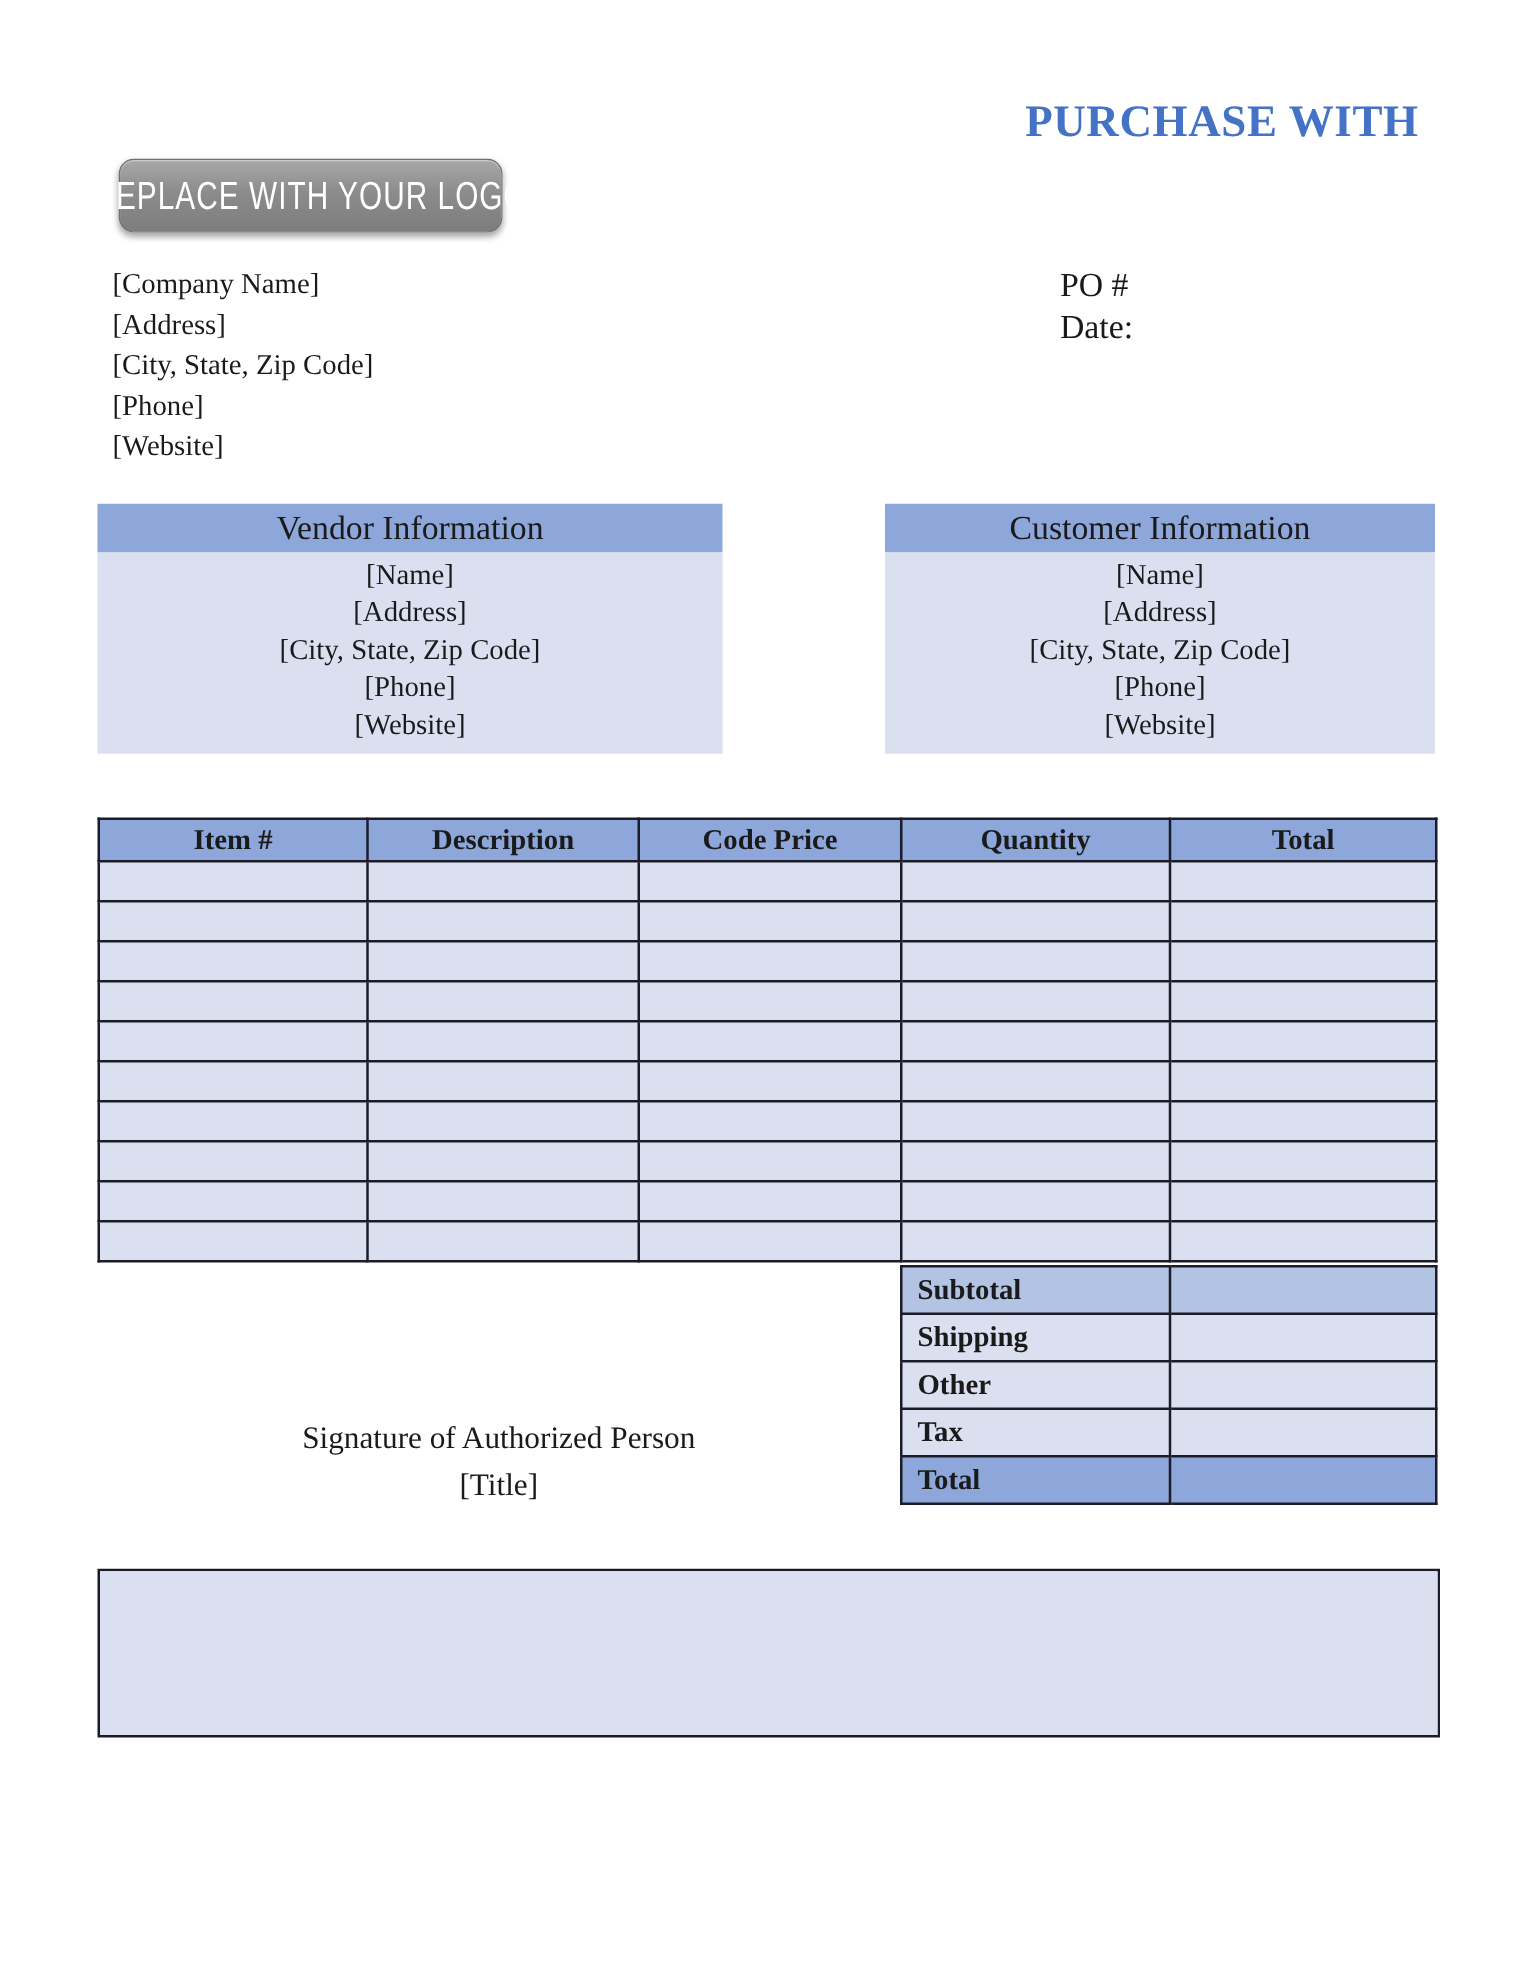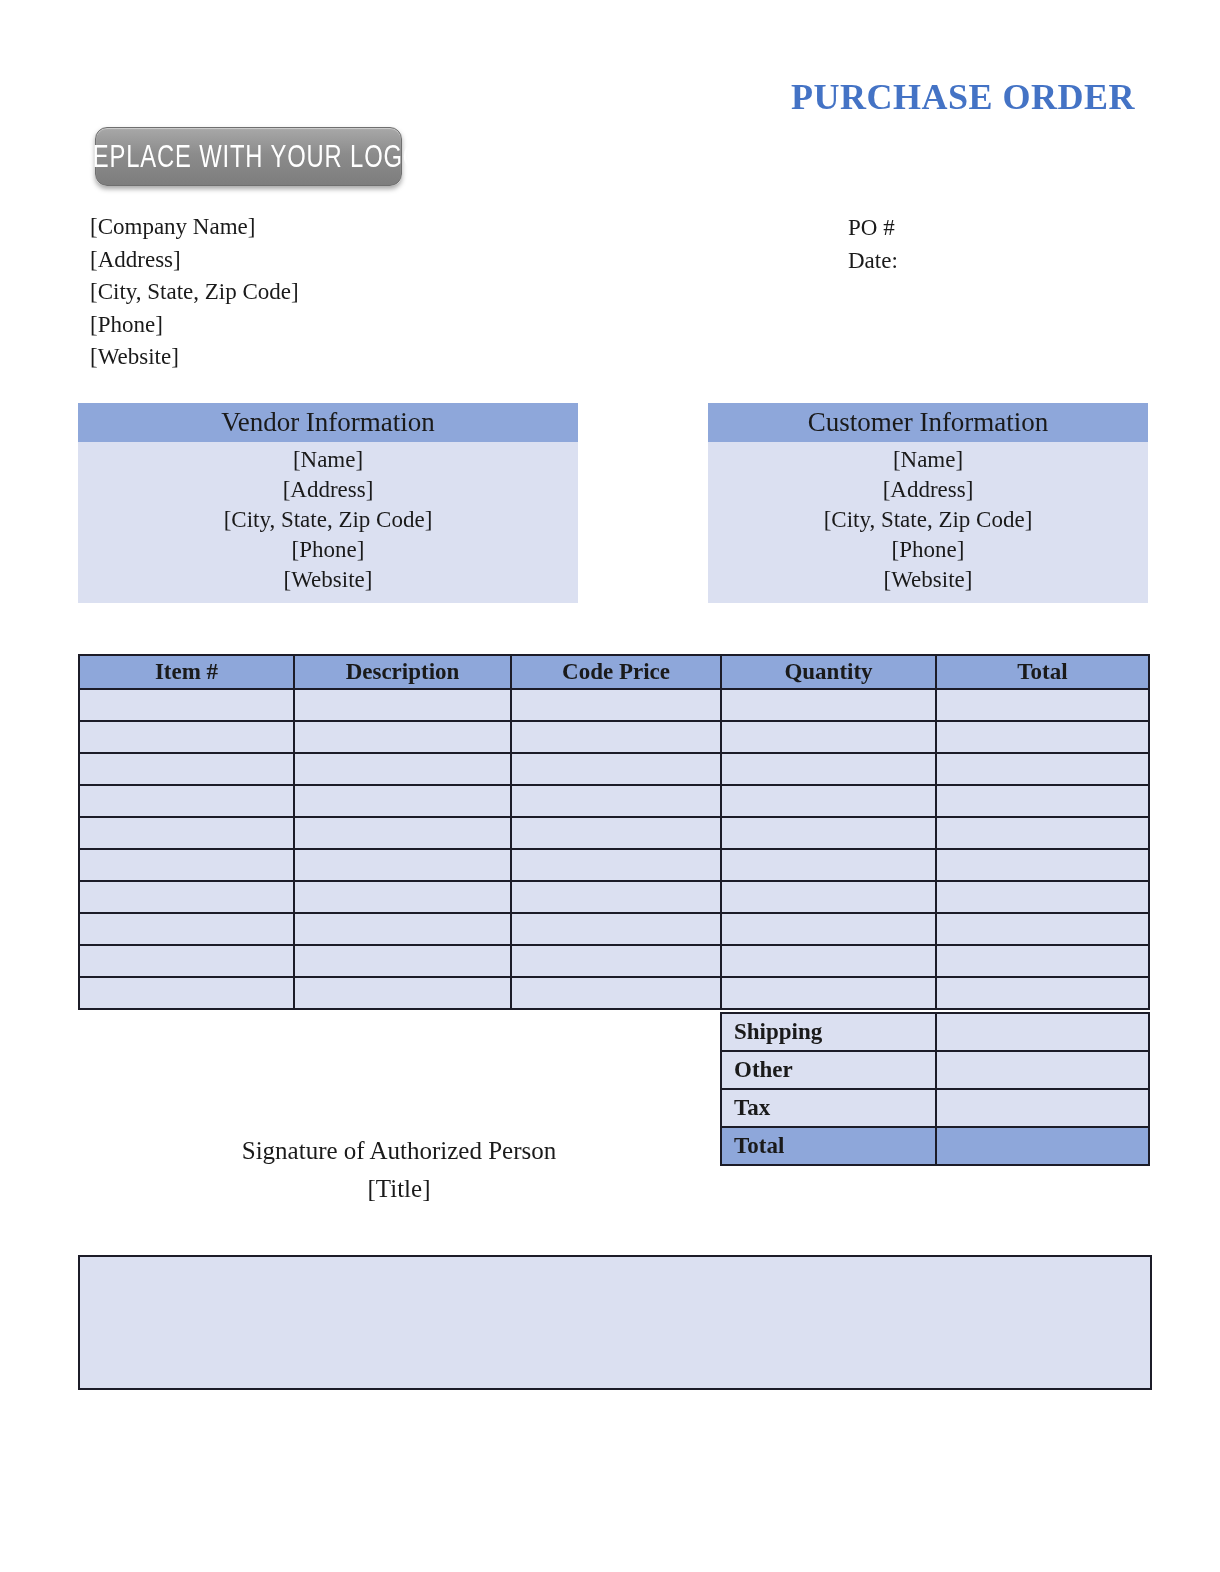--- a/index.html
+++ b/index.html
@@ -29,21 +29,21 @@
     box-shadow:0 3px 5px rgba(0,0,0,.35), inset 0 1px 1px rgba(255,255,255,.45);
     display:flex;align-items:center;justify-content:center;
   }
   .logo-text{
     font-family:"Liberation Sans","DejaVu Sans",sans-serif;
     font-size:28px;color:#ffffff;letter-spacing:1px;white-space:nowrap;
     transform:scale(.85,1.12);transform-origin:center;
   }
 
   .company-block{position:absolute;left:90px;top:211px;font-size:23px;line-height:32.5px;}
-  .meta-block{position:absolute;left:848px;top:212px;font-size:23px;line-height:32.5px;}
+  .meta-block{position:absolute;left:848px;top:212px;font-size:27px;line-height:32.5px;}
 
   .info-box{position:absolute;top:403px;}
   .vendor-box{left:78px;width:500px;}
   .customer-box{left:708px;width:440px;border-radius:27px;}
   .info-box-header{
     height:39px;line-height:39px;background:var(--band-blue);
     text-align:center;font-size:27px;font-weight:normal;
   }
   .info-box-body{
     background:var(--panel-blue);text-align:center;
@@ -81,21 +81,21 @@
     border-bottom:2px solid var(--border-dark);
     text-align:center;font-size:24px;
   }
   .notes-body{height:131px;background:var(--panel-blue);}
 </style>
 </head>
 <body>
 
 <div class="page">
 
-  <h1 class="doc-title">PURCHASE ORDER</h1>
+  <h1 class="doc-title">PURCHASE WITH</h1>
 
   <div class="logo-badge">
     <span class="logo-text">REPLACE WITH YOUR LOGO</span>
   </div>
 
   <div class="company-block" id="companyLines">
       <div>[Company Name]</div>
       <div>[Address]</div>
       <div>[City, State, Zip Code]</div>
       <div>[Phone]</div>
@@ -219,20 +219,24 @@
         </tr>
       </tbody>
   </table>
 
   <table class="summary-table">
     <colgroup>
         <col style="width:215px">
         <col style="width:213px">
       </colgroup>
     <tbody id="summaryBody">
+        <tr class="row-accent">
+          <td class="summary-label">Subtotal</td>
+          <td class="summary-value"></td>
+        </tr>
         <tr>
           <td class="summary-label">Shipping</td>
           <td class="summary-value"></td>
         </tr>
         <tr>
           <td class="summary-label">Other</td>
           <td class="summary-value"></td>
         </tr>
         <tr>
           <td class="summary-label">Tax</td>

